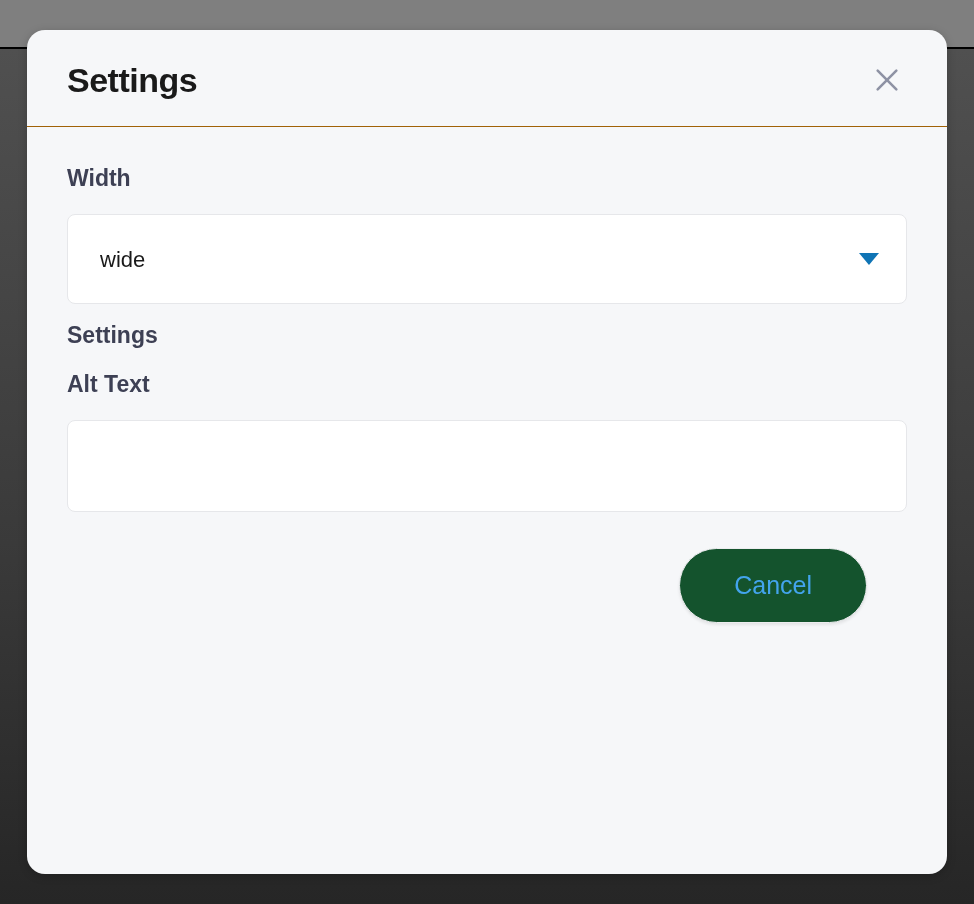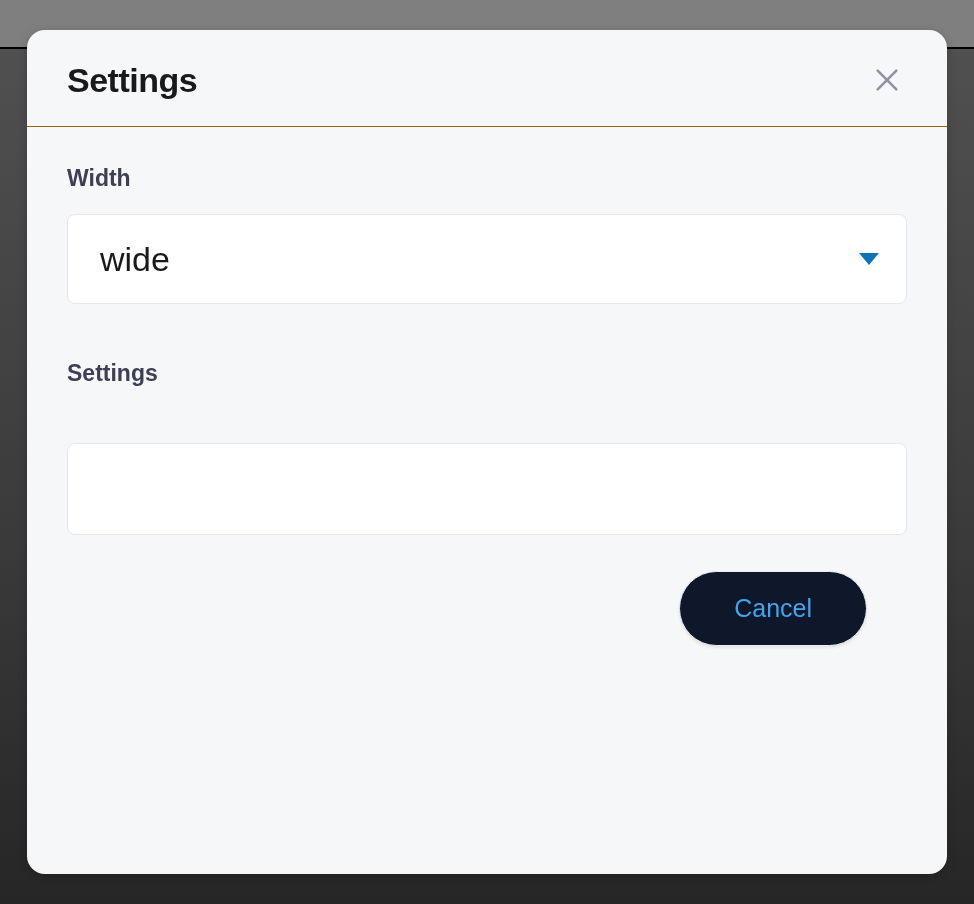--- a/index.html
+++ b/index.html
@@ -68,41 +68,41 @@
       width: 28px;
       height: 28px;
       stroke: currentColor;
       stroke-width: 2.2;
       stroke-linecap: round;
     }
     .modal-body {
       padding: 38px 40px 40px 40px;
     }
     .field-group {
-      margin-bottom: 56px;
+      margin-bottom: 18px;
     }
     .field-label {
       font-size: 23px;
       font-weight: 700;
       color: #3d4054;
       margin-bottom: 22px;
       display: block;
     }
     .select-wrapper {
       position: relative;
       width: 100%;
     }
     .select-field {
       width: 100%;
       height: 90px;
       background: #ffffff;
       border: 1px solid #e6e7ea;
       border-radius: 8px;
       padding: 0 60px 0 32px;
-      font-size: 34px;
+      font-size: 22px;
       font-family: inherit;
       font-weight: 400;
       color: #1a1a1a;
       appearance: none;
       -webkit-appearance: none;
       cursor: pointer;
     }
     .select-caret {
       position: absolute;
       right: 28px;
@@ -127,21 +127,21 @@
       color: #1a1a1a;
     }
     .modal-footer {
       display: flex;
       justify-content: flex-end;
       padding: 0 40px;
       margin-top: 36px;
     }
     .cancel-btn {
       padding: 22px 54px;
-      background: #0f172a;
+      background: #14532d;
       border: 1px solid #ededf0;
       border-radius: 999px;
       font-size: 25px;
       font-weight: 500;
       color: #43a4ed;
       cursor: pointer;
       box-shadow: 0 2px 3px rgba(0,0,0,0.08);
       font-family: inherit;
     }
   </style>
@@ -172,20 +172,21 @@
         </select>
         <span class="select-caret"></span>
       </div>
     </div>
 
     <div class="field-group">
       <label class="field-label">Settings</label>
     </div>
 
     <div class="field-group" style="margin-bottom:0;">
+      <label class="field-label">Alt Text</label>
       <input type="text" class="text-input" value="" style="">
     </div>
 
     <div class="modal-footer">
       <button class="cancel-btn">Cancel</button>
     </div>
 
   </div>
 
 </div>

